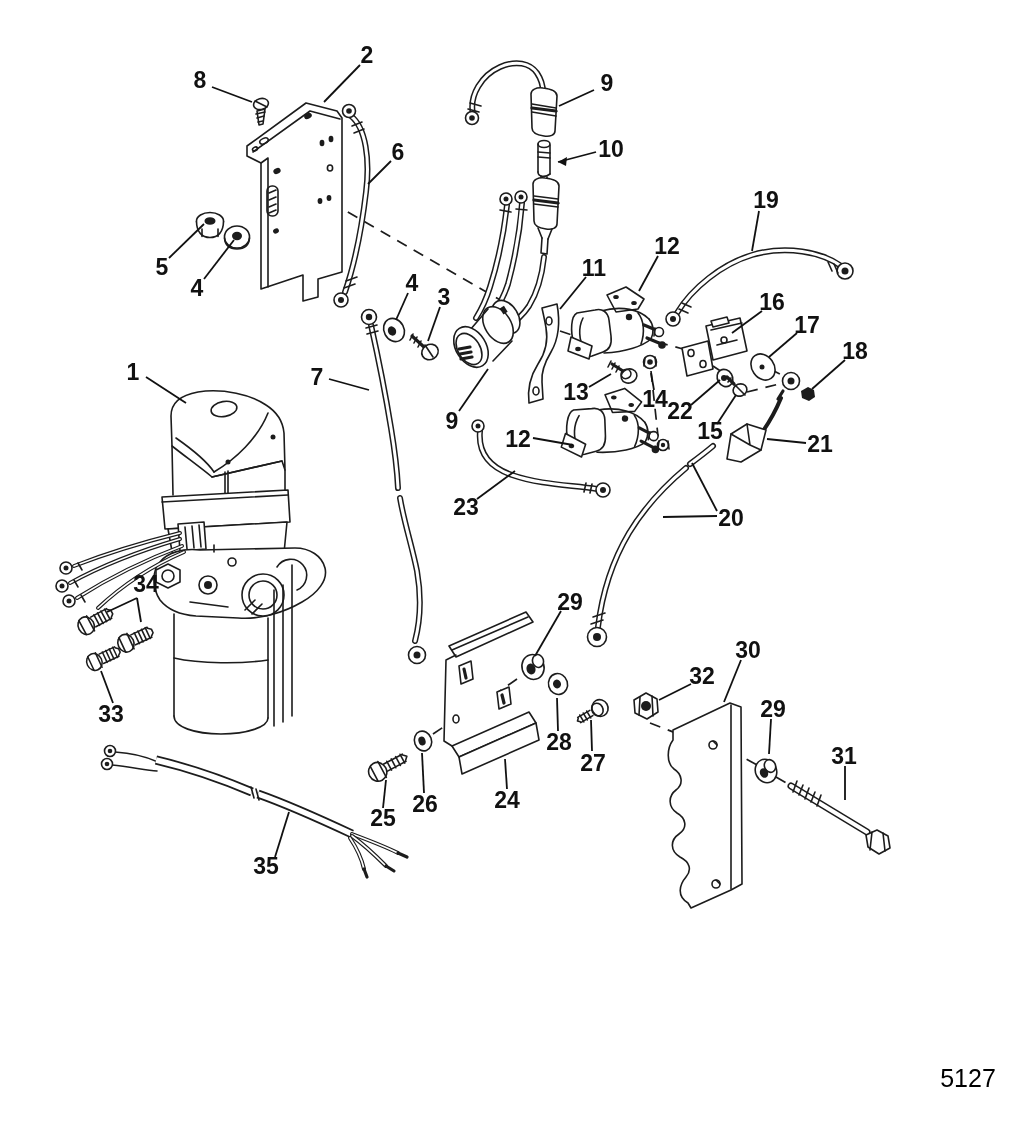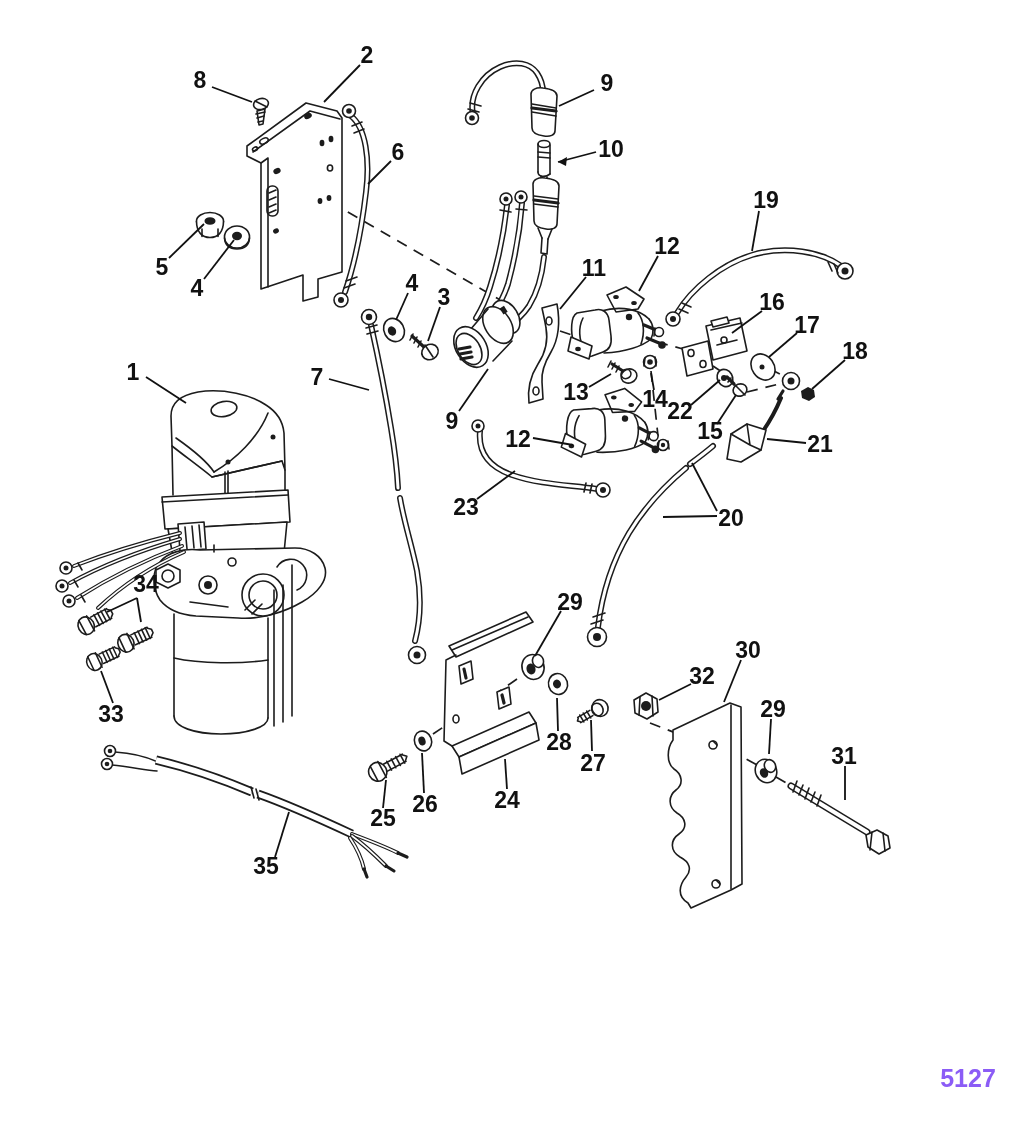--- a/index.html
+++ b/index.html
@@ -13,21 +13,21 @@
   .wo{stroke:#1c1c1c;stroke-width:6;fill:none;stroke-linecap:round;}
   .wi{stroke:#ffffff;stroke-width:3;fill:none;stroke-linecap:round;}
   .wo2{stroke:#1c1c1c;stroke-width:9;fill:none;stroke-linecap:butt;}
   .wi2{stroke:#ffffff;stroke-width:5.5;fill:none;stroke-linecap:butt;}
   .wo3{stroke:#1c1c1c;stroke-width:4;fill:none;stroke-linecap:round;}
   .wi3{stroke:#ffffff;stroke-width:1.7;fill:none;stroke-linecap:round;}
   .dash{stroke:#1c1c1c;stroke-width:1.7;stroke-dasharray:11 8;fill:none;}
   .leader{stroke:#111;stroke-width:1.8;}
   text.callout{font-family:"Liberation Sans",sans-serif;font-weight:bold;font-size:23px;fill:#111;}
   .fignum{position:absolute;transform:translate(-50%,-50%);font-family:"Liberation Sans",sans-serif;
-          font-size:25px;font-weight:700;letter-spacing:0;color:#8b5cf6;}
+          font-size:25px;font-weight:400;letter-spacing:0;color:#000000;}
 </style>
 </head>
 <body>
 
 <div class="page">
 <svg id="diagram" width="1034" height="1132" viewBox="0 0 1034 1132" xmlns="http://www.w3.org/2000/svg">
 
   <defs>
 
     <path id="w6" d="M351,116 C366,128 370,160 366,192 C362,226 356,260 345,292"></path>

